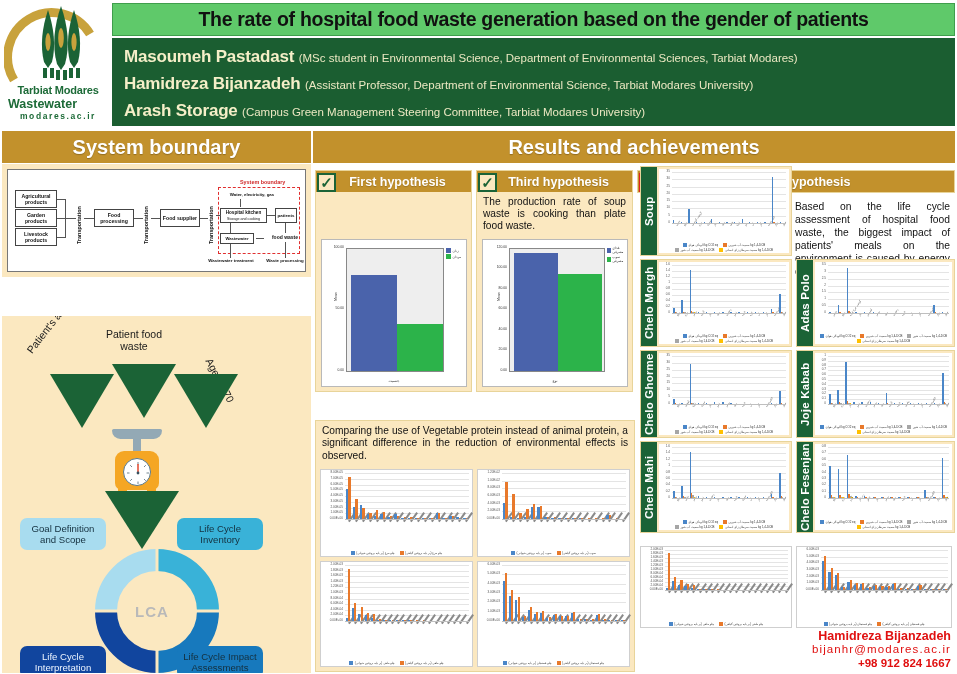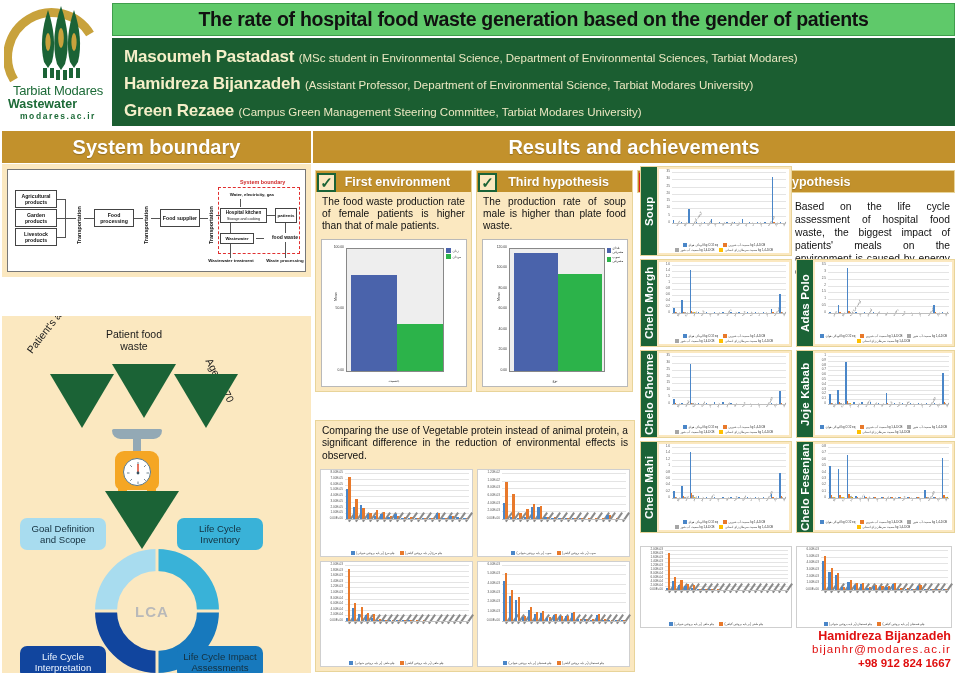--- a/index.html
+++ b/index.html
@@ -17,21 +17,21 @@
 
   
   .header { position: absolute; left: 0; top: 0; width: 957px; height: 128px; }
 
   .logo-box {
     position: absolute; left: 4px; top: 6px; width: 108px; height: 122px;
     background: #ffffff; text-align: center;
   }
   .logo-mark { position: relative; width: 108px; height: 78px; }
   .logo-text1 {
-    font-size: 13px; font-weight: normal; color: #1d6b38;
+    font-size: 11px; font-weight: bold; color: #1d6b38;
     letter-spacing: -0.2px; line-height: 13px;
   }
   .logo-text2 {
     font-size: 12.5px; font-weight: bold; color: #1d6b38;
     line-height: 14px; text-align: left; padding-left: 4px;
   }
   .logo-url {
     font-size: 8.5px; font-weight: bold; color: #1d6b38;
     letter-spacing: 1.6px; line-height: 11px;
   }
@@ -278,21 +278,21 @@
     <div class="authors-bar">
       <div class="author-line">
         <span class="author-name">Masoumeh Pastadast</span>
         <span class="author-aff">(MSc student in Environmental Science, Department of Environmental Sciences, Tarbiat Modares)</span>
       </div>
       <div class="author-line">
         <span class="author-name">Hamidreza Bijanzadeh</span>
         <span class="author-aff">(Assistant Professor, Department of Environmental Science, Tarbiat Modares University)</span>
       </div>
       <div class="author-line">
-        <span class="author-name">Green Rezaee</span>
+        <span class="author-name">Arash Storage</span>
         <span class="author-aff">(Campus Green Management Steering Committee, Tarbiat Modares University)</span>
       </div>
     </div>
   </div>
 
   <div class="col-left">
 
     <div class="banner sb-banner">
       <span>System boundary</span>
     </div>
@@ -415,23 +415,22 @@
     </div>
   </div>
 
   <div class="banner results-banner">
     <span>Results and achievements</span>
   </div>
 
   <div class="hyp" style="left:315px; top:170px; width:157px; height:222px;">
     <div class="hyp-head">
       <div class="hyp-mark mark-ok">✓</div>
-      <div class="hyp-title">First environment</div>
-    </div>
-    <div class="hyp-body">The food waste production rate of female patients is higher than that of male patients.</div>
+      <div class="hyp-title">First hypothesis</div>
+    </div>
 
     <div class="spss" style="left:5px; top:68px; width:146px; height:148px;">
       <div class="spss-plot" style="left:24px; top:8px; width:98px; height:124px;">
         <div class="spss-bar" style="left:4px; width:46px; height:96px; background:#4a63ab;"></div>
         <div class="spss-bar" style="left:50px; width:46px; height:47px; background:#2cb34a;"></div>
       </div>
       <div class="spss-tick" style="left:2px; top:5px; width:20px;">100.00</div>
       <div class="spss-tick" style="left:2px; top:66px; width:20px;">50.00</div>
       <div class="spss-tick" style="left:2px; top:128px; width:20px;">0.00</div>
       <div class="spss-ylab" style="left:12px; top:52px;">Mean</div>
@@ -447,21 +446,21 @@
         </div>
       </div>
     </div>
   </div>
 
   <div class="hyp" style="left:476px; top:170px; width:157px; height:222px;">
     <div class="hyp-head">
       <div class="hyp-mark mark-ok">✓</div>
       <div class="hyp-title">Third hypothesis</div>
     </div>
-    <div class="hyp-body">The production rate of soup male is higher than plate food waste.</div>
+    <div class="hyp-body">The production rate of soup waste is cooking than plate food waste.</div>
 
     <div class="spss" style="left:5px; top:68px; width:146px; height:148px;">
       <div class="spss-plot" style="left:26px; top:8px; width:96px; height:124px;">
         <div class="spss-bar" style="left:4px; width:44px; height:118px; background:#4a63ab;"></div>
         <div class="spss-bar" style="left:48px; width:44px; height:97px; background:#2cb34a;"></div>
       </div>
       <div class="spss-tick" style="left:2px; top:5px; width:22px;">120.00</div>
       <div class="spss-tick" style="left:2px; top:25px; width:22px;">100.00</div>
       <div class="spss-tick" style="left:2px; top:46px; width:22px;">80.00</div>
       <div class="spss-tick" style="left:2px; top:66px; width:22px;">60.00</div>

